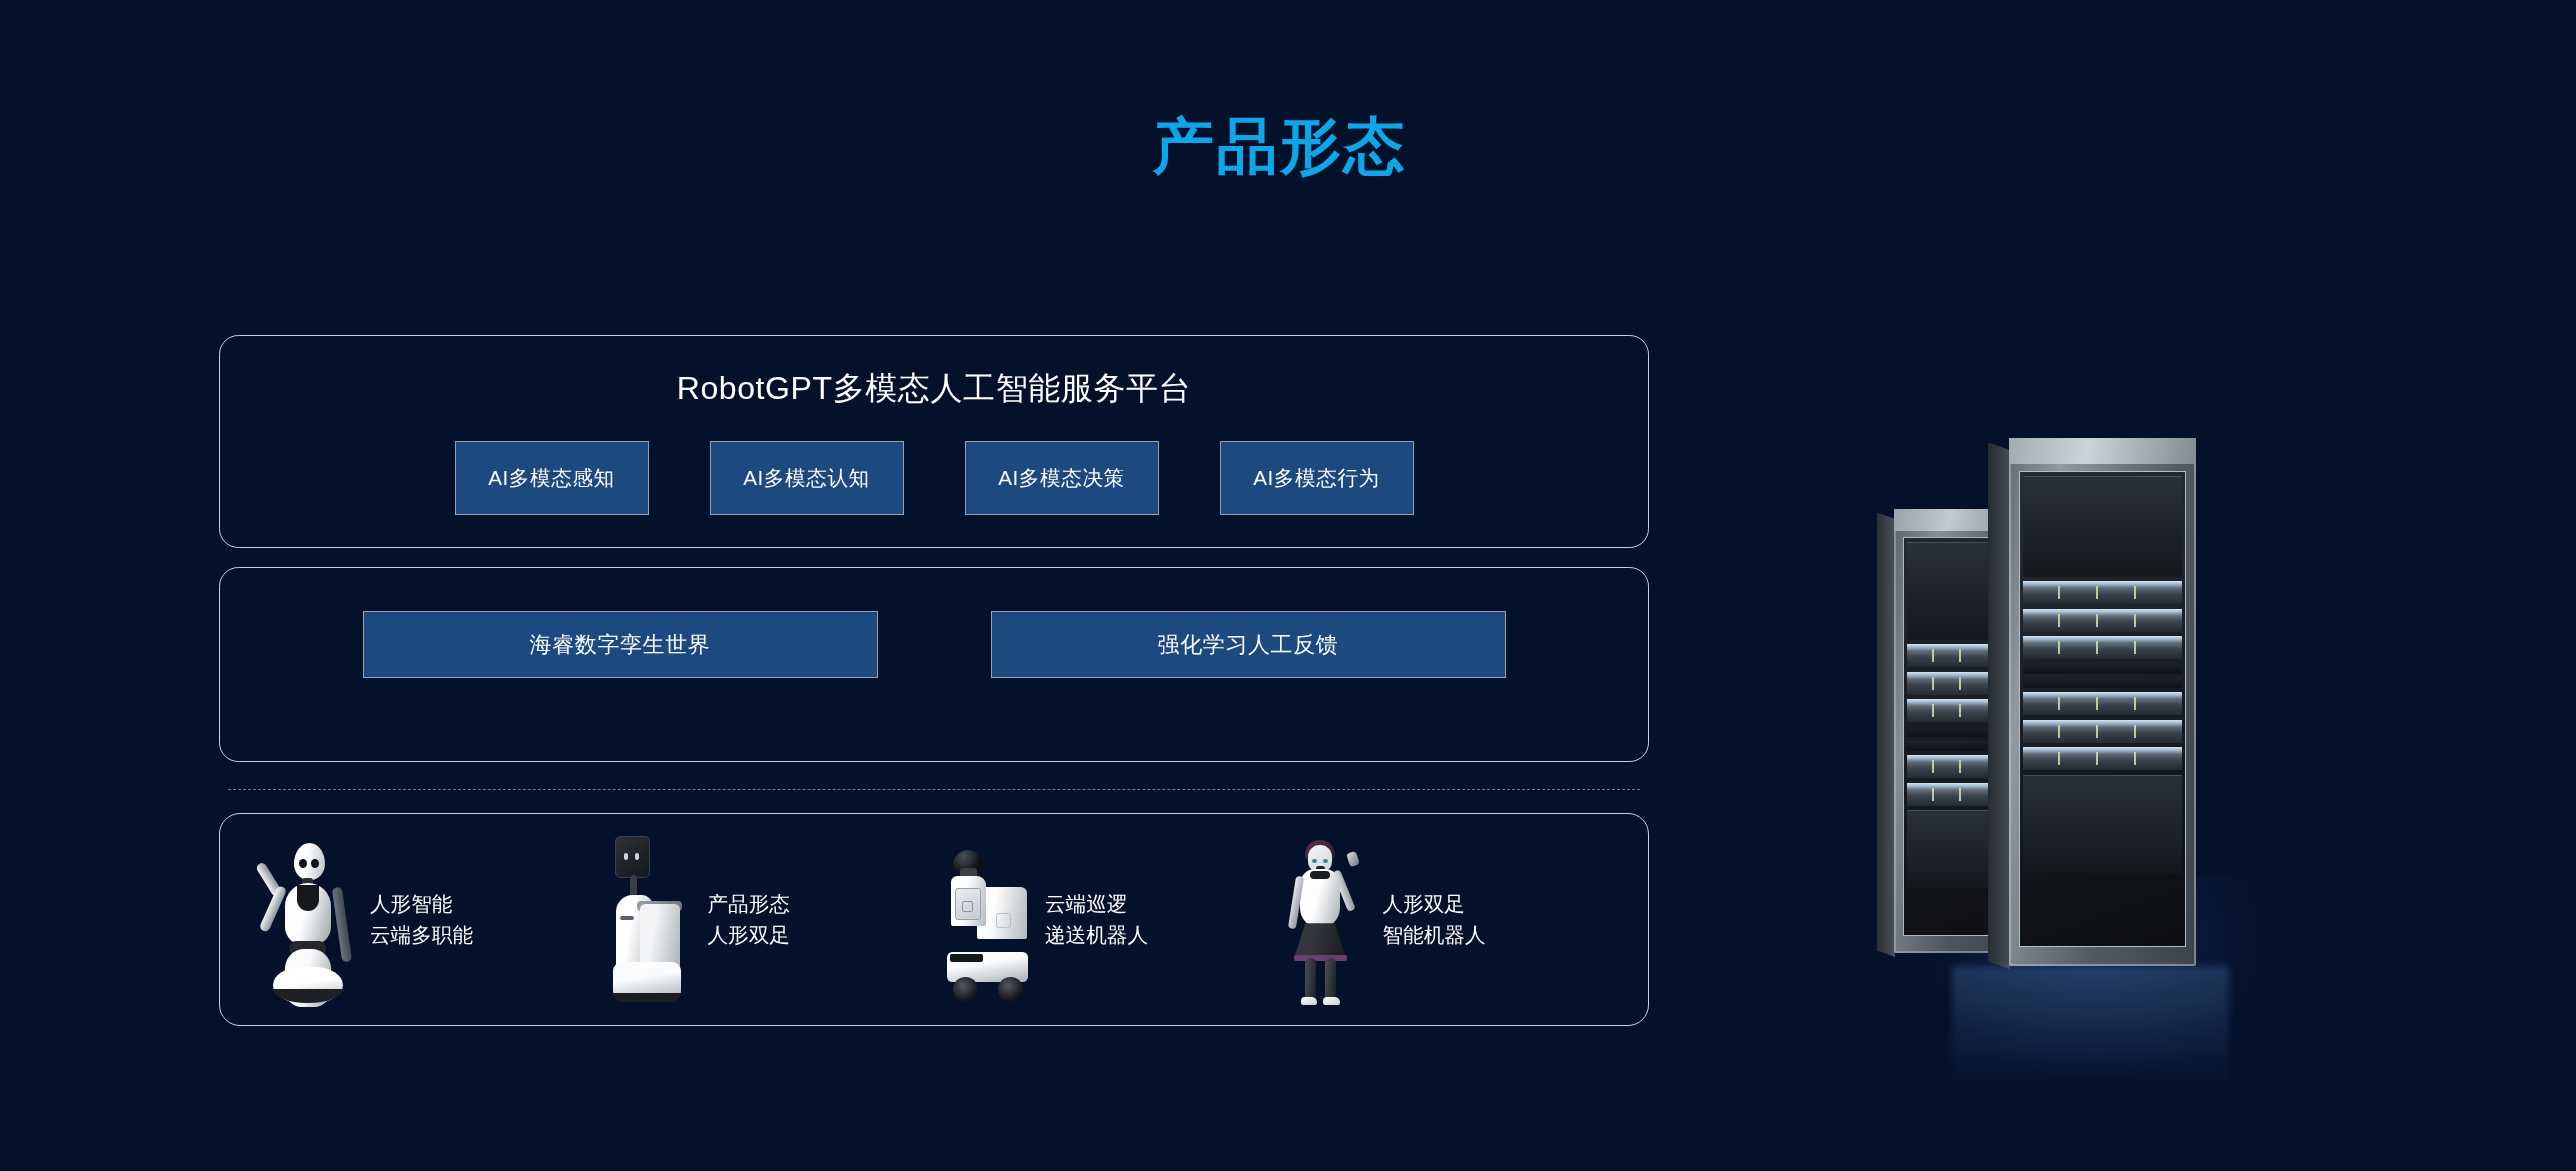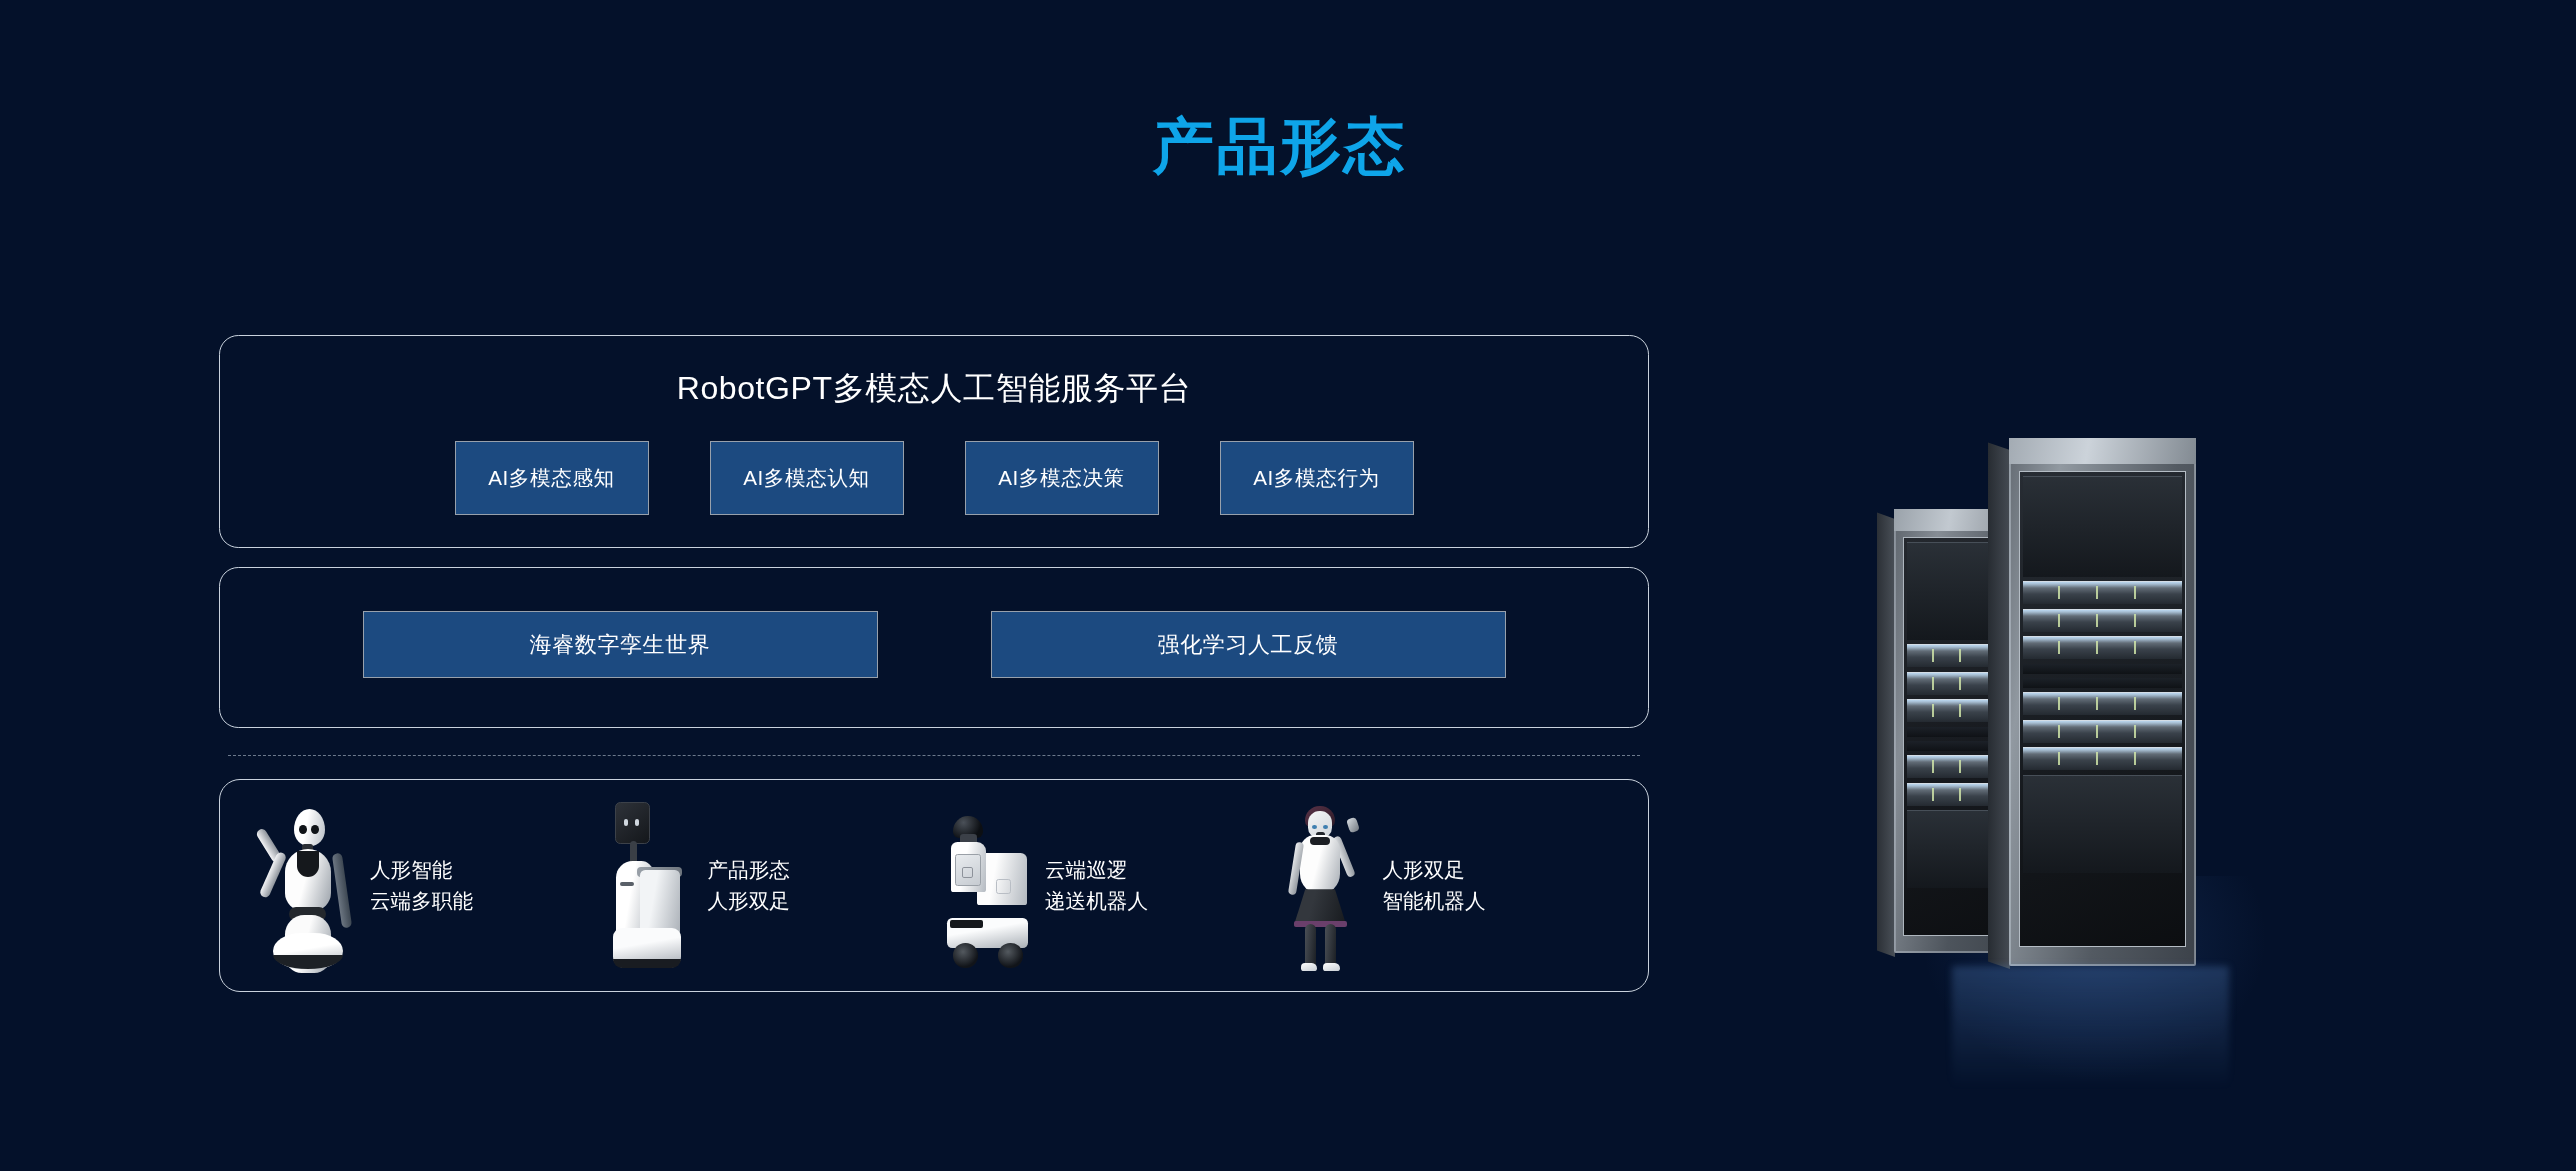--- a/index.html
+++ b/index.html
@@ -28,21 +28,21 @@
   .left-col{position:absolute;left:219px;top:335px;width:1430px;}
 
   .panel{
     position:relative;
     border:1.3px solid #c9d2dd;
     border-radius:19.3px;
     background:transparent;
     box-sizing:border-box;
   }
   .panel-platform{height:213px;}
-  .panel-engines{height:161px;margin-top:19.3px;}
+  .panel-engines{height:195px;margin-top:19.3px;}
   .panel-robots{height:213px;margin-top:0px;border-radius:21px;}
 
   .platform-heading{
     text-align:center;
     font-size:32px;
     font-weight:400;
     letter-spacing:0.6px;
     color:#ffffff;
     margin-top:31px;
   }

